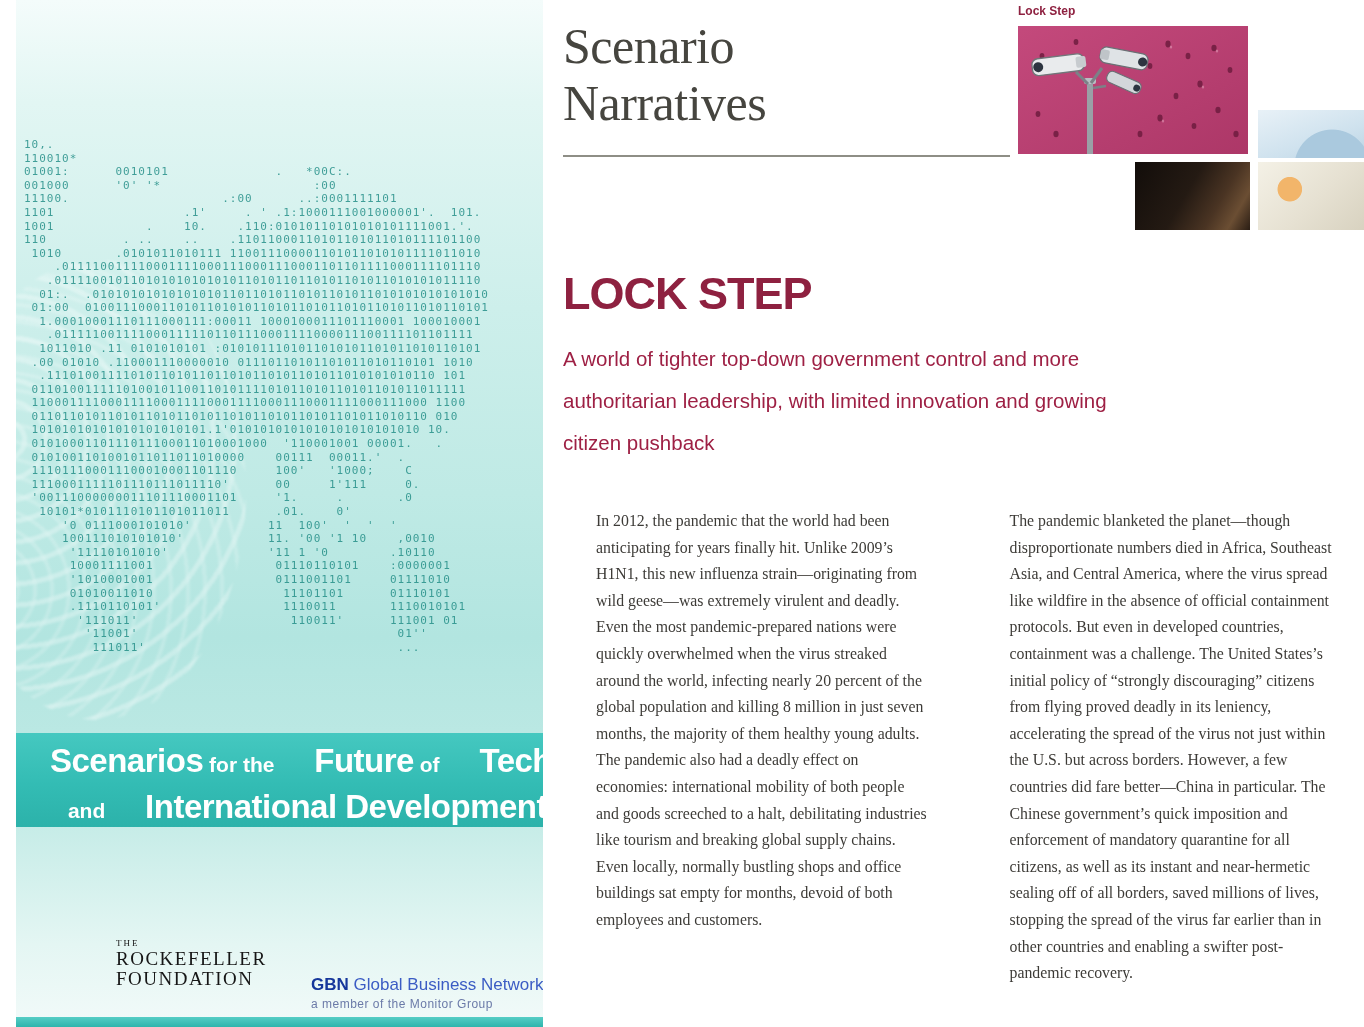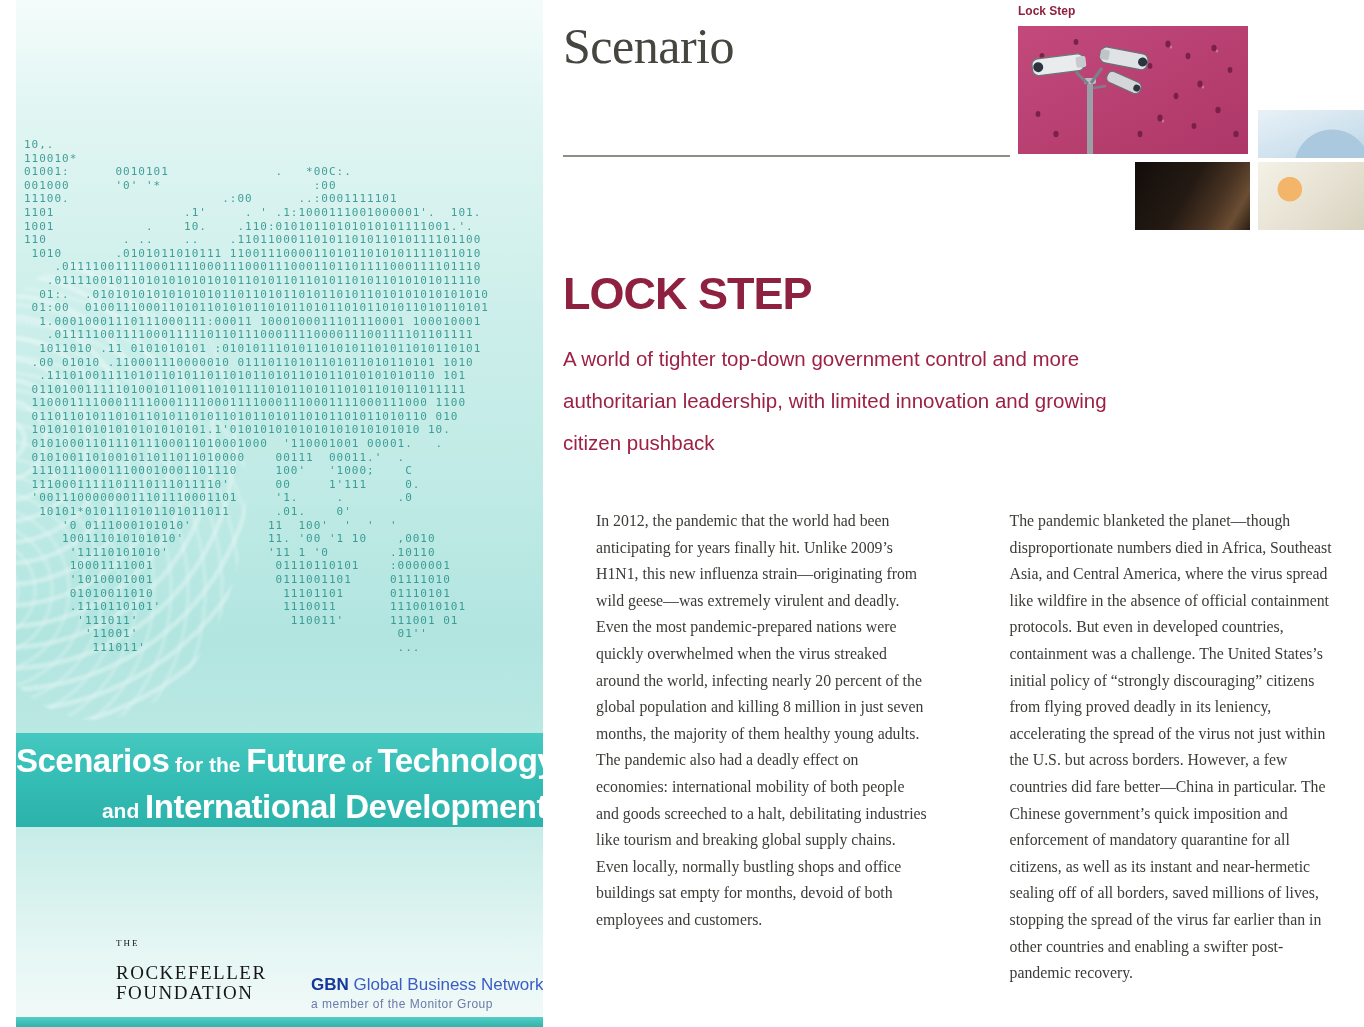--- a/index.html
+++ b/index.html
@@ -52,36 +52,36 @@
     position: absolute;
     left: 0; top: 733px;
     width: 543px; height: 94px;
     background: linear-gradient(180deg, #45c8c0 0%, var(--teal_band, #33bcb4) 55%, #2cb2aa 100%);
     color: #ffffff;
     text-align: right;
     padding: 8px 12px 0 0;
     box-sizing: border-box;
   }
   .title-band .band-line { line-height: 40px; white-space: nowrap; }
-  .title-band .big   { font-size: 33px; font-weight: bold; letter-spacing: -0.5px; }
+  .title-band .big   { font-size: 33px; font-weight: bold; letter-spacing: -0.5px; padding-left: 34px; }
   .title-band .small { font-size: 21px; font-weight: bold; }
   .cover-bottom-bar {
     position: absolute;
     left: 0; bottom: 0;
     width: 543px; height: 10px;
     background: linear-gradient(180deg, #56cdc5, #2eb4ac);
   }
 
   .rf-logo {
     position: absolute;
     left: 100px; top: 938px;
     color: #161616;
     font-family: "Liberation Serif", serif;
   }
-  .rf-the { font-size: 9px; letter-spacing: 2px; margin-bottom: 15px; }
+  .rf-the { font-size: 9px; letter-spacing: 2px; margin-bottom: 1px; }
   .rf-line { font-size: 19px; letter-spacing: 1.5px; line-height: 20px; }
 
   .gbn-logo {
     position: absolute;
     left: 295px; top: 975px;
     width: 238px;
   }
   .gbn-row { white-space: nowrap; }
   .gbn-abbr { font-size: 17px; font-weight: bold; color: var(--gbn_blue, #16379b); }
   .gbn-name { font-size: 17px; font-weight: normal; color: var(--gbn_light_blue, #3b5cc4); }
@@ -241,20 +241,21 @@
       <div class="gbn-tag">a member of the Monitor Group</div>
     </div>
 
     <div class="cover-bottom-bar"></div>
   </div>
 
   <div class="doc">
 
     <div class="doc-title">
       <div>Scenario</div>
+      <div>Narratives</div>
     </div>
 
     <div class="section-rule"></div>
 
     <div class="img-caption">Lock Step</div>
 
     <div class="scenario-image">
       <svg width="230" height="128" viewBox="0 0 230 128" xmlns="http://www.w3.org/2000/svg">
         <rect width="230" height="128" fill="#bd4374"></rect>
         <rect width="230" height="128" fill="url(#pgrad)"></rect>

